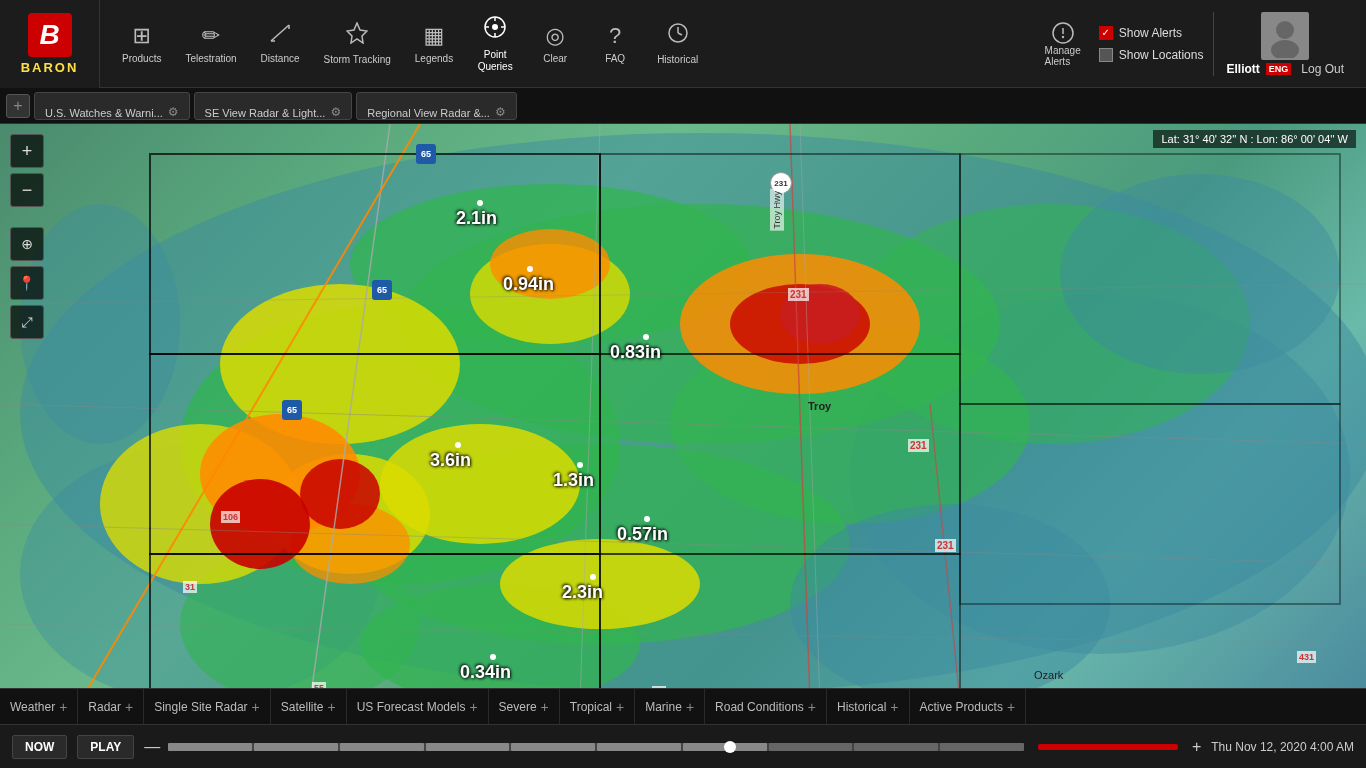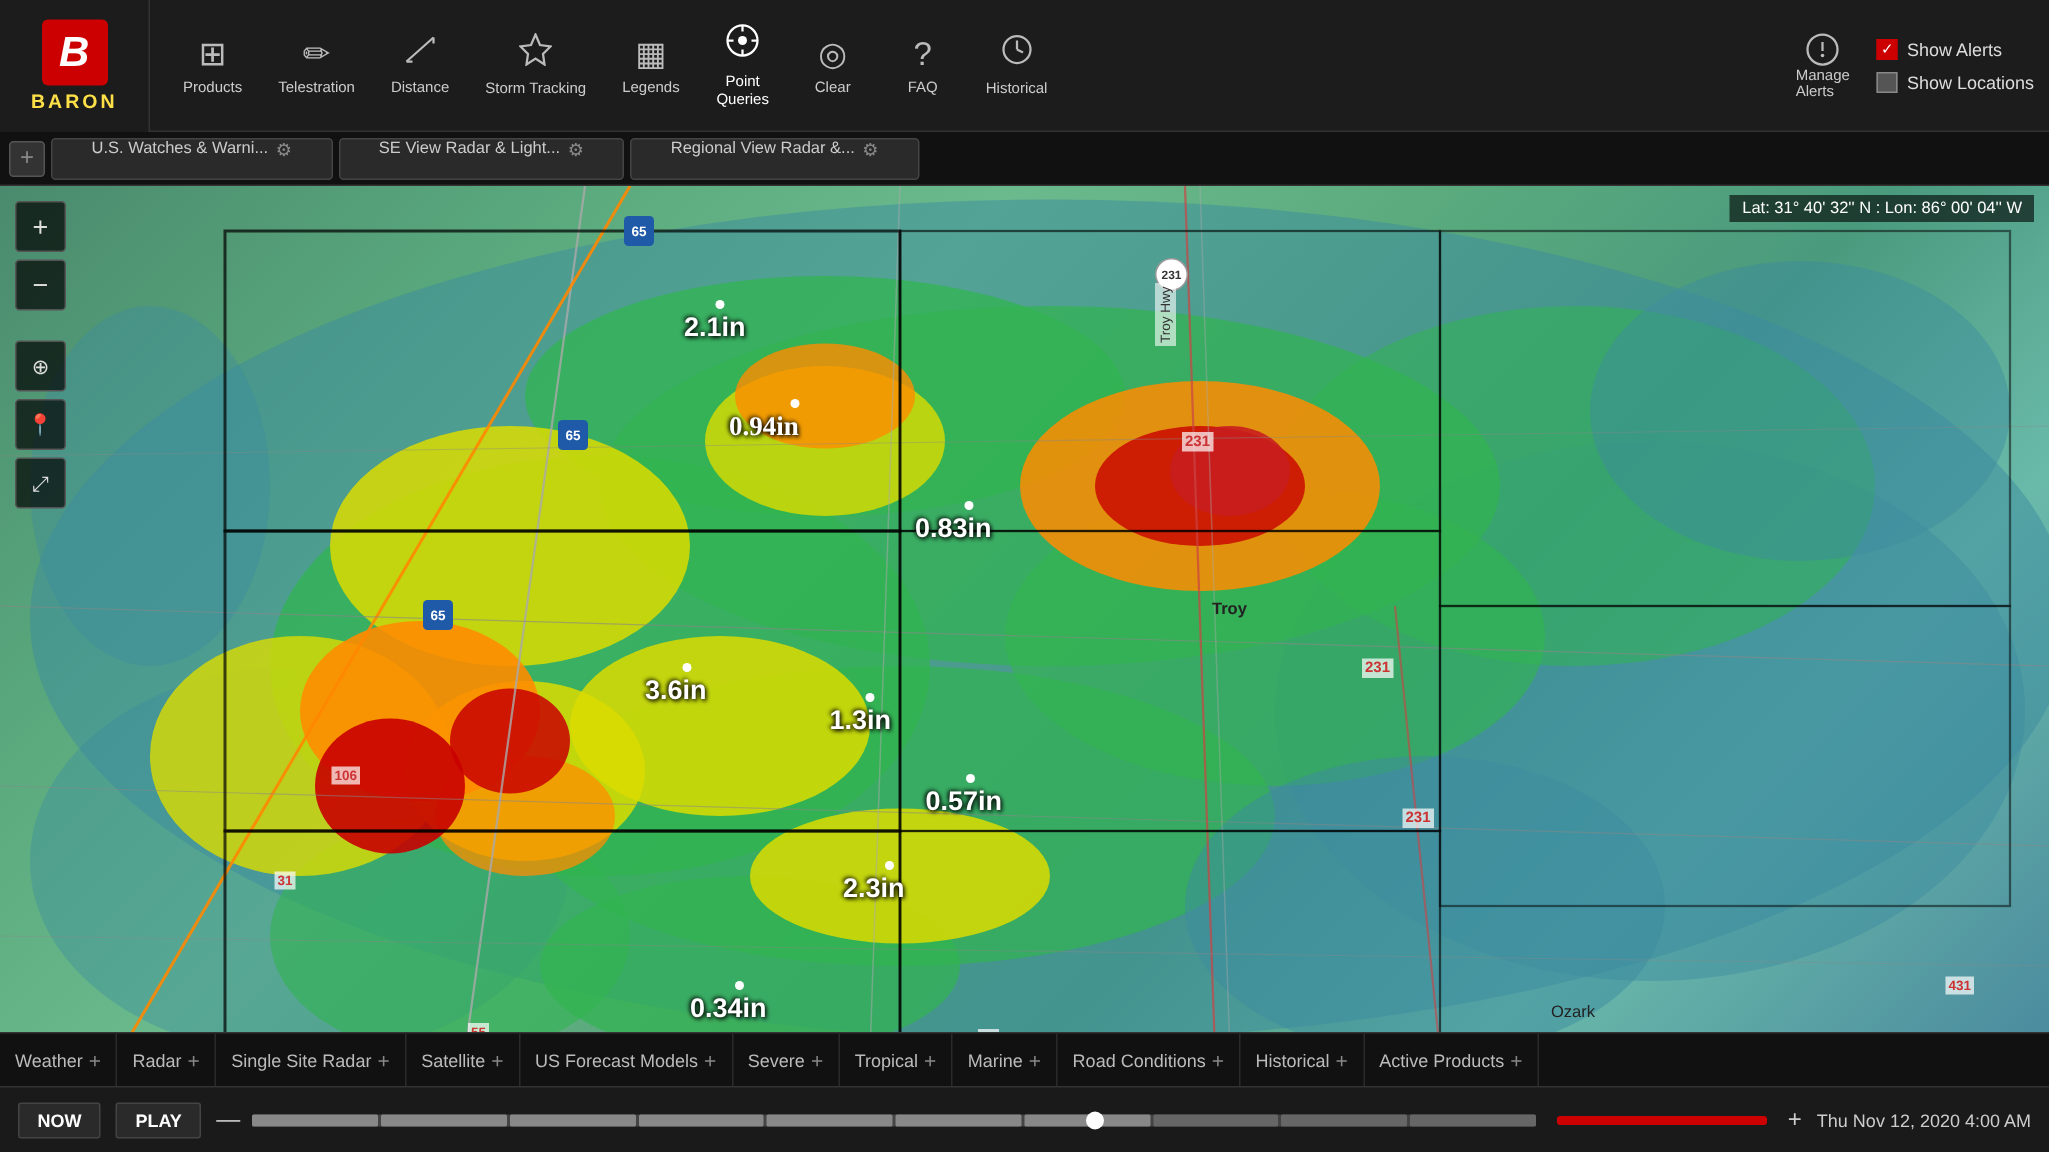--- a/index.html
+++ b/index.html
@@ -70,21 +70,21 @@
     #logout-btn { font-size: 12px; color: #ccc; cursor: pointer; margin-left: 4px; }
 
     
     #tabs-bar {
       position: absolute; top: 88px; left: 0; width: 1366px; height: 36px;
       background: #111; display: flex; align-items: center; z-index: 99;
       border-bottom: 1px solid #333; padding: 0 6px; gap: 4px;
     }
     .tab-btn {
       height: 28px; background: #2a2a2a; border: 1px solid #444; border-radius: 3px;
-      display: flex; align-items: flex-start; gap: 5px; padding: 0 26px;
+      display: flex; align-items: flex-end; gap: 5px; padding: 0 10px;
       font-size: 11px; color: #ccc; cursor: pointer; white-space: nowrap;
     }
     .tab-btn .tab-gear { font-size: 12px; color: #888; }
     #add-tab-btn {
       width: 24px; height: 24px; background: #333; border: 1px solid #555;
       border-radius: 3px; display: flex; align-items: center; justify-content: center;
       font-size: 16px; color: #888; cursor: pointer;
     }
 
     
@@ -281,20 +281,33 @@
     <div id="toggles-area">
       <div class="toggle-row">
         <div class="checkbox-red">✓</div>
         <label>Show Alerts</label>
       </div>
       <div class="toggle-row">
         <div class="checkbox-gray"></div>
         <label>Show Locations</label>
       </div>
     </div>
+    <div id="user-area">
+      <div id="avatar">
+        <svg width="44" height="44" viewBox="0 0 44 44">
+            <circle cx="22" cy="16" r="9" fill="#666"></circle>
+            <ellipse cx="22" cy="36" rx="14" ry="10" fill="#666"></ellipse>
+          </svg>
+      </div>
+      <div id="user-row">
+        <span id="username">Elliott</span>
+        <span id="lang-badge">ENG</span>
+        <span id="logout-btn">Log Out</span>
+      </div>
+    </div>
   </div>
 </div>
 
 <div id="tabs-bar">
   <div id="add-tab-btn">+</div>
   <div class="tab-btn">
     <span>U.S. Watches &amp; Warni...</span>
     <span class="tab-gear">⚙</span>
   </div>
   <div class="tab-btn">
@@ -373,21 +386,21 @@
       <rect x="600" y="230" width="360" height="200" fill="none" stroke="#000" stroke-width="1.5" opacity="0.6"></rect>
       <rect x="600" y="430" width="360" height="140" fill="none" stroke="#000" stroke-width="1.5" opacity="0.6"></rect>
       <rect x="960" y="30" width="380" height="250" fill="none" stroke="#000" stroke-width="1.5" opacity="0.5"></rect>
       <rect x="960" y="280" width="380" height="200" fill="none" stroke="#000" stroke-width="1.5" opacity="0.5"></rect>
     </svg>
 
     <div class="precip-dot" style="left:477px;top:76px;"></div>
     <div class="precip-label" style="left:456px;top:84px;">2.1in</div>
 
     <div class="precip-dot" style="left:527px;top:142px;"></div>
-    <div class="precip-label" style="left:486px;top:150px;font-family:Liberation Serif, serif;">0.94in</div>
+    <div class="precip-label" style="left:503px;top:150px;">0.94in</div>
 
     <div class="precip-dot" style="left:643px;top:210px;"></div>
     <div class="precip-label" style="left:610px;top:218px;">0.83in</div>
 
     <div class="precip-dot" style="left:455px;top:318px;"></div>
     <div class="precip-label" style="left:430px;top:326px;">3.6in</div>
 
     <div class="precip-dot" style="left:577px;top:338px;"></div>
     <div class="precip-label" style="left:553px;top:346px;">1.3in</div>
 

